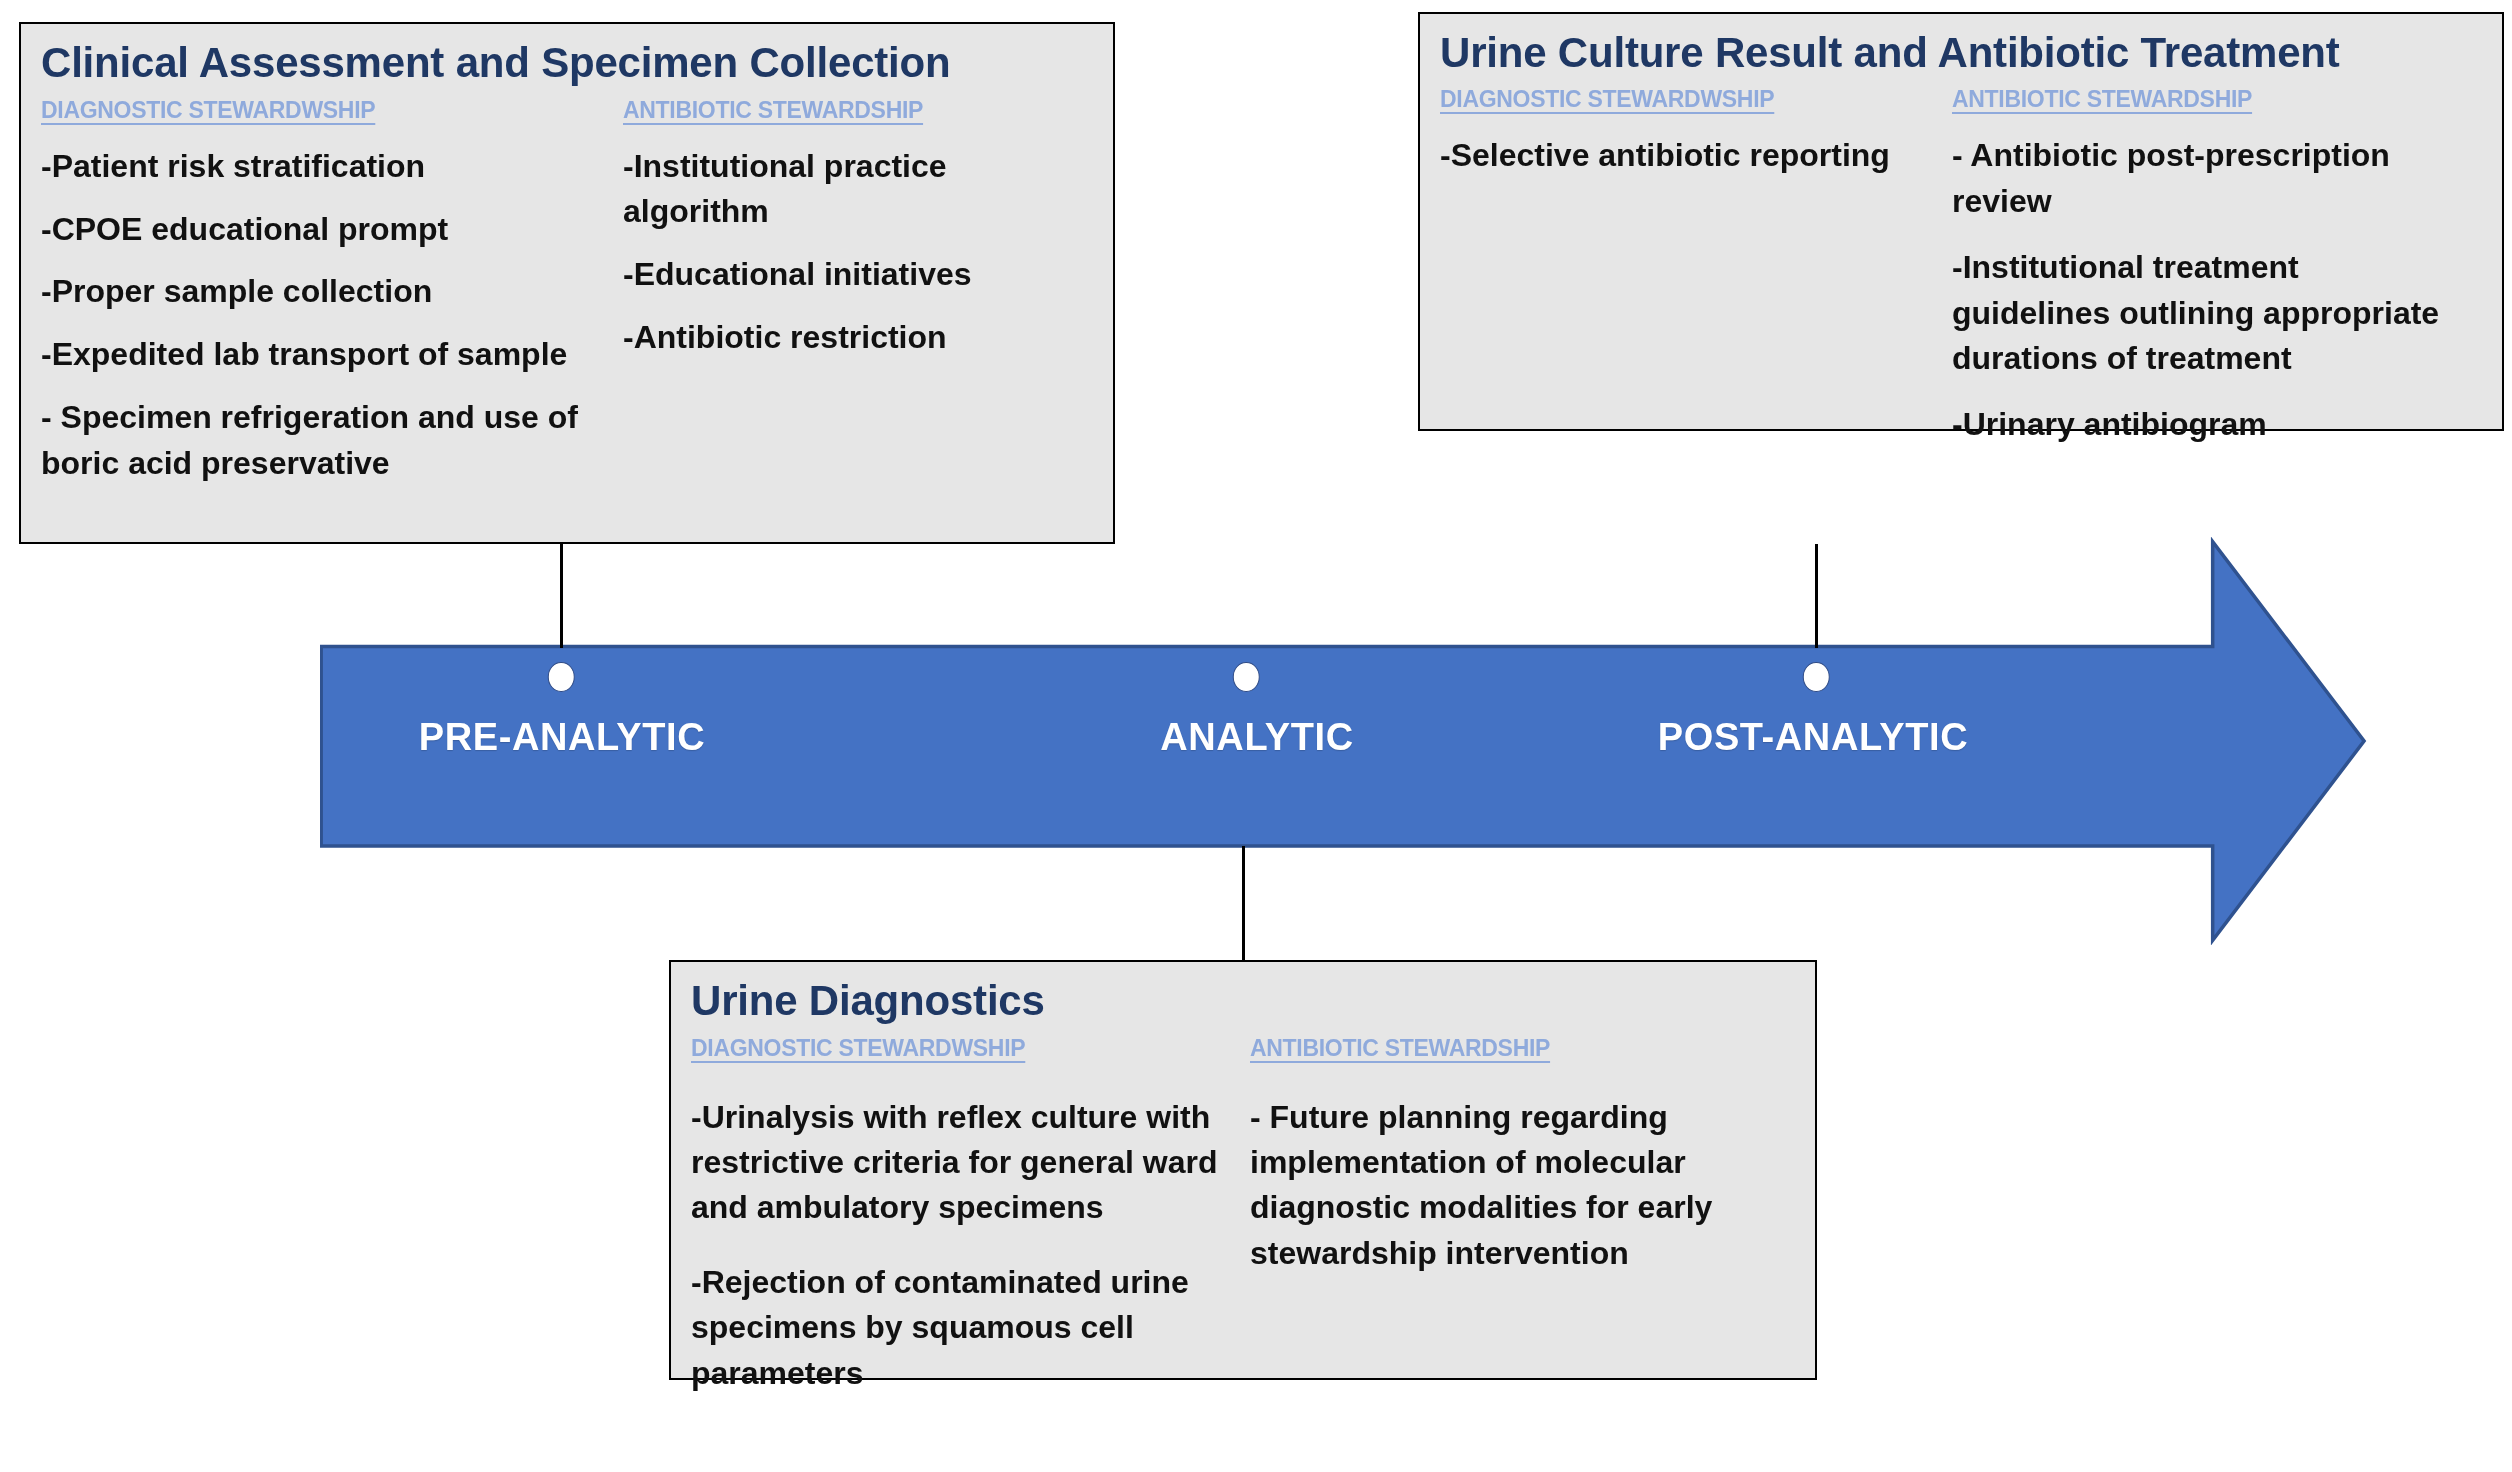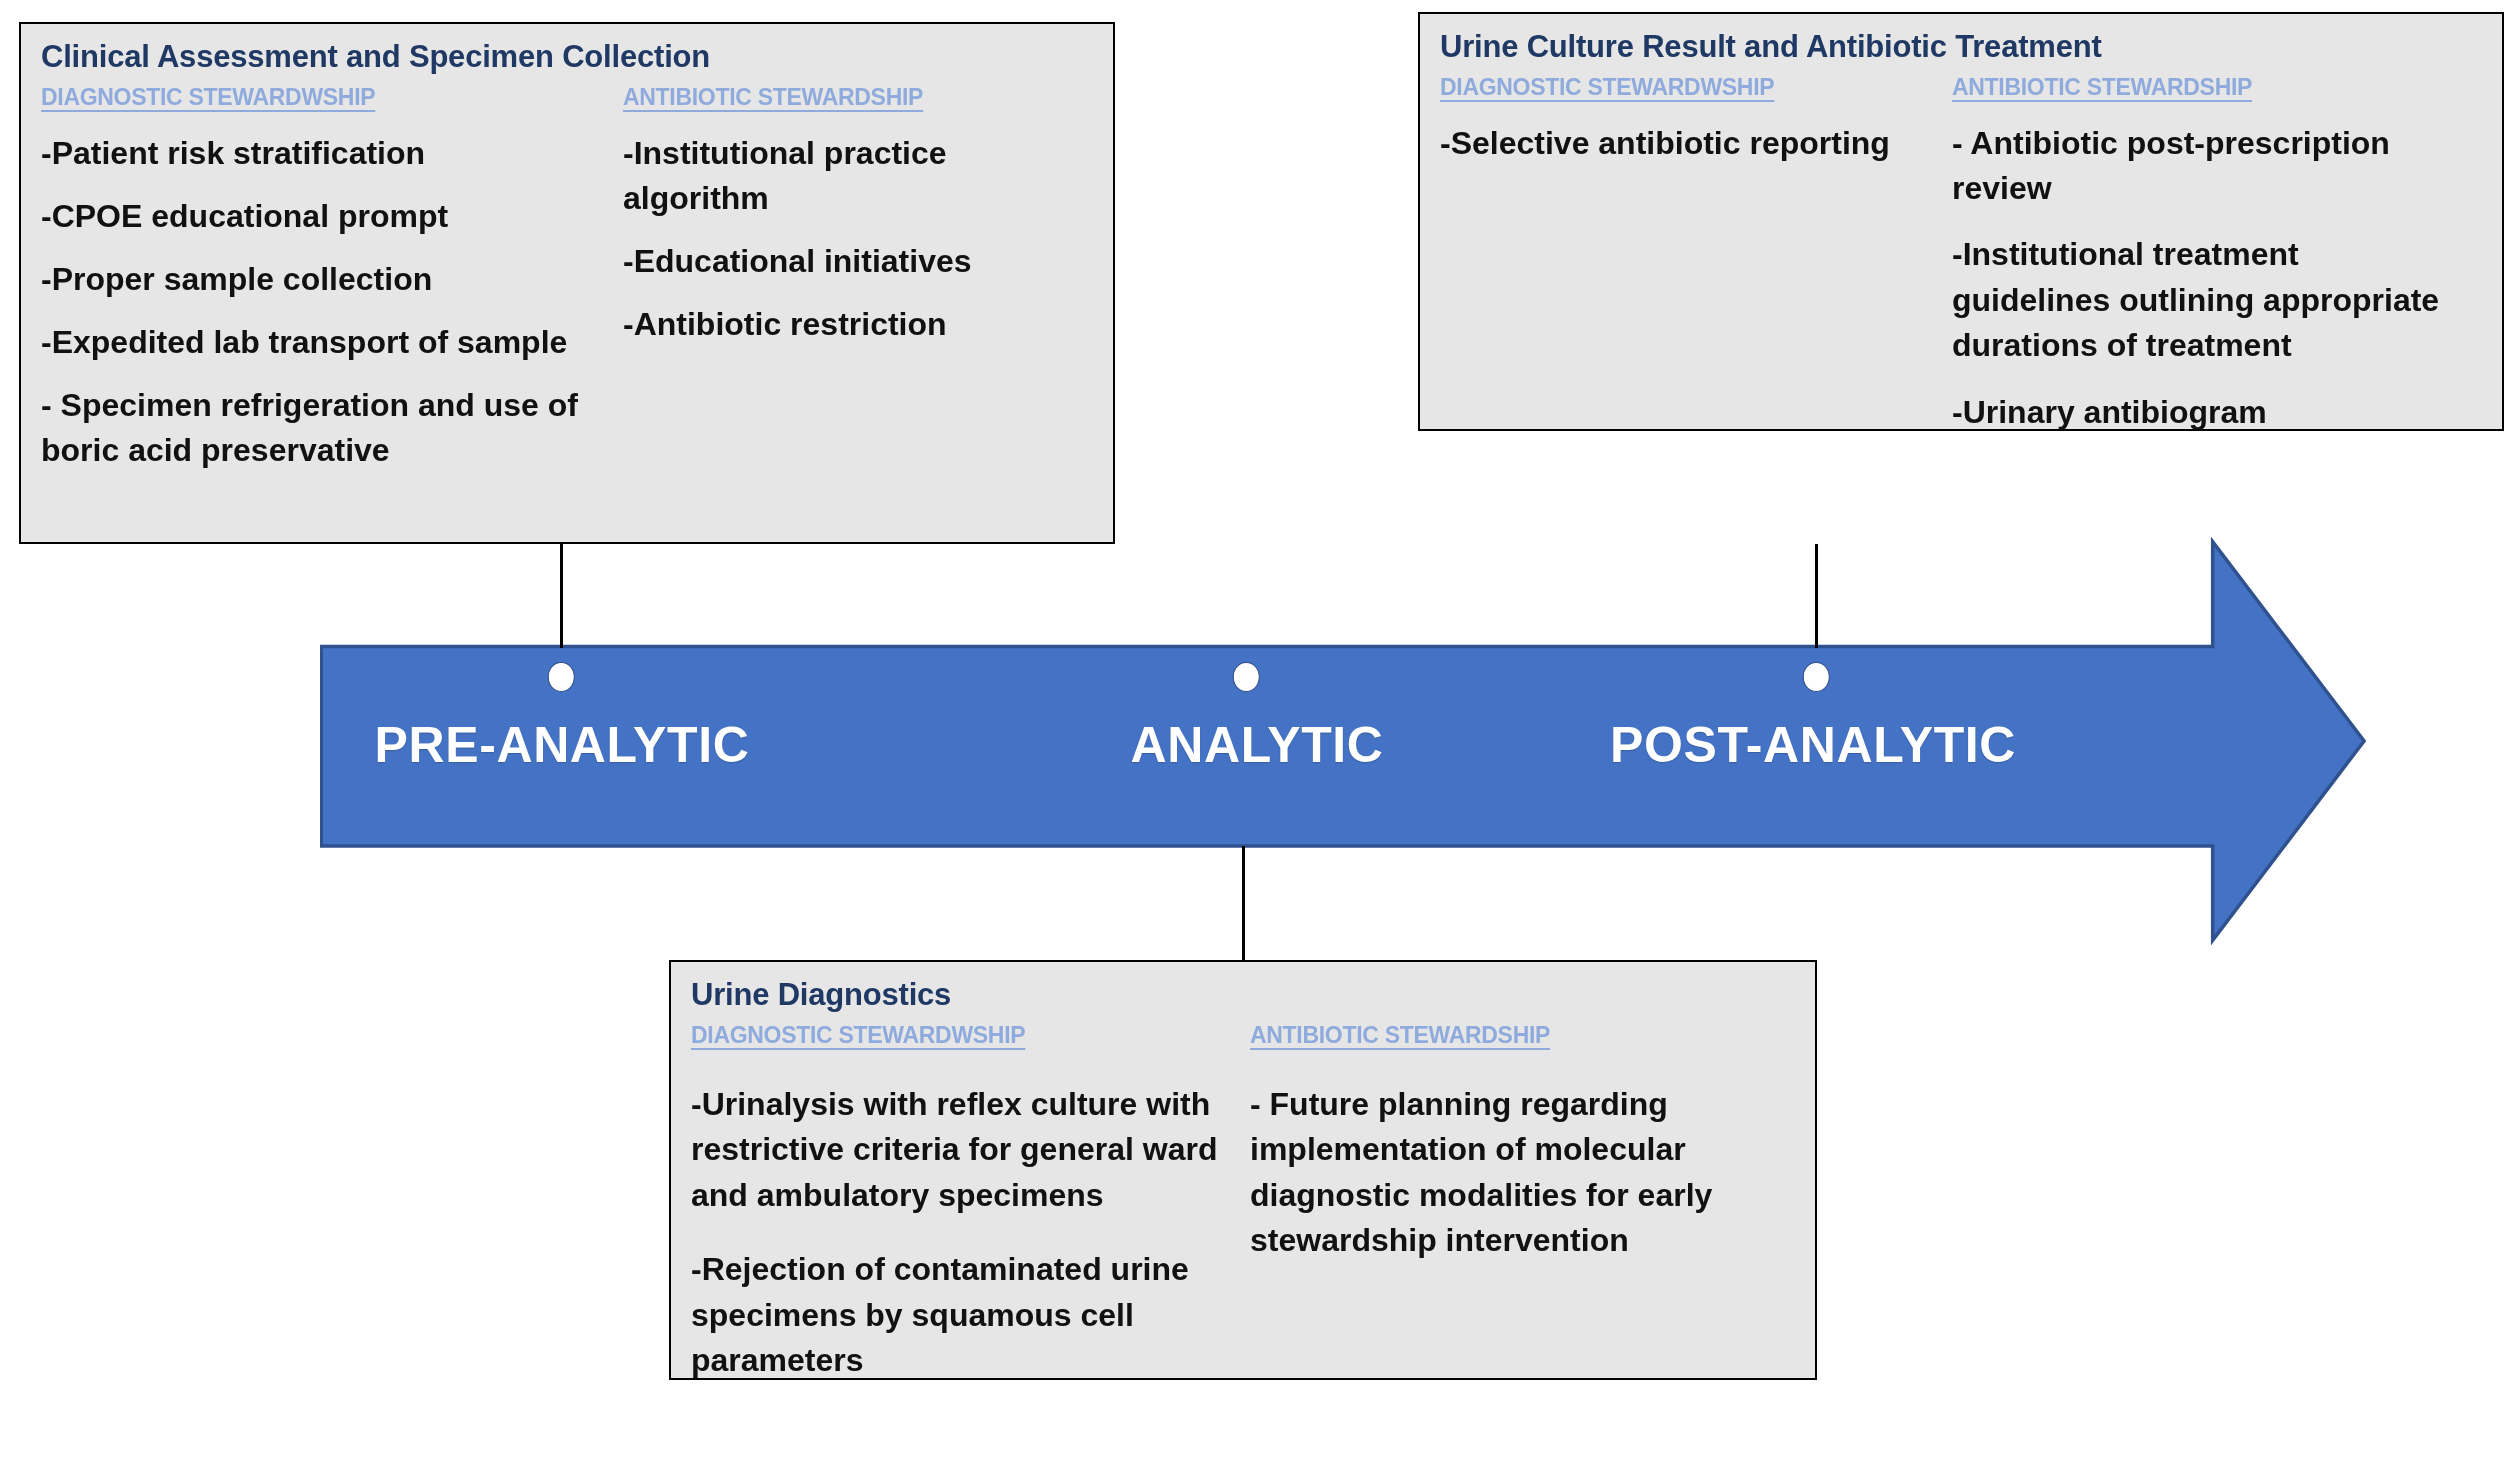--- a/index.html
+++ b/index.html
@@ -20,21 +20,21 @@
   .box {
     position: absolute;
     background: #e6e6e6;
     border: 2.9px solid #000000;
     box-sizing: border-box;
     padding: 15px 20px 11.6px 20px;
   }
   .box-title {
     color: #1F3864;
     font-weight: bold;
-    font-size: 31px;
+    font-size: 42px;
     line-height: 1.15;
     letter-spacing: -0.2px;
     margin: 0 0 9.3px 0;
     white-space: nowrap;
   }
   .cols {
     display: flex;
     flex-direction: row;
     align-items: flex-start;
   }
@@ -104,21 +104,21 @@
     top: 537px;
     width: 2047px;
     height: 408px;
   }
   #arrow-banner svg { display: block; width: 100%; height: 100%; }
 
   .stage-label {
     position: absolute;
     color: #ffffff;
     font-weight: bold;
-    font-size: 50px;
+    font-size: 38px;
     letter-spacing: 0.6px;
     white-space: nowrap;
     transform: translateX(-50%);
     text-shadow: 0 1.2px 1.2px rgba(0,0,0,0.18);
   }
   #label-pre  { left: 562px;  top: 716px; }
   #label-ana  { left: 1257px; top: 716px; text-align: right; }
   #label-post { left: 1813px; top: 716px; }
 
   .stage-dot {

